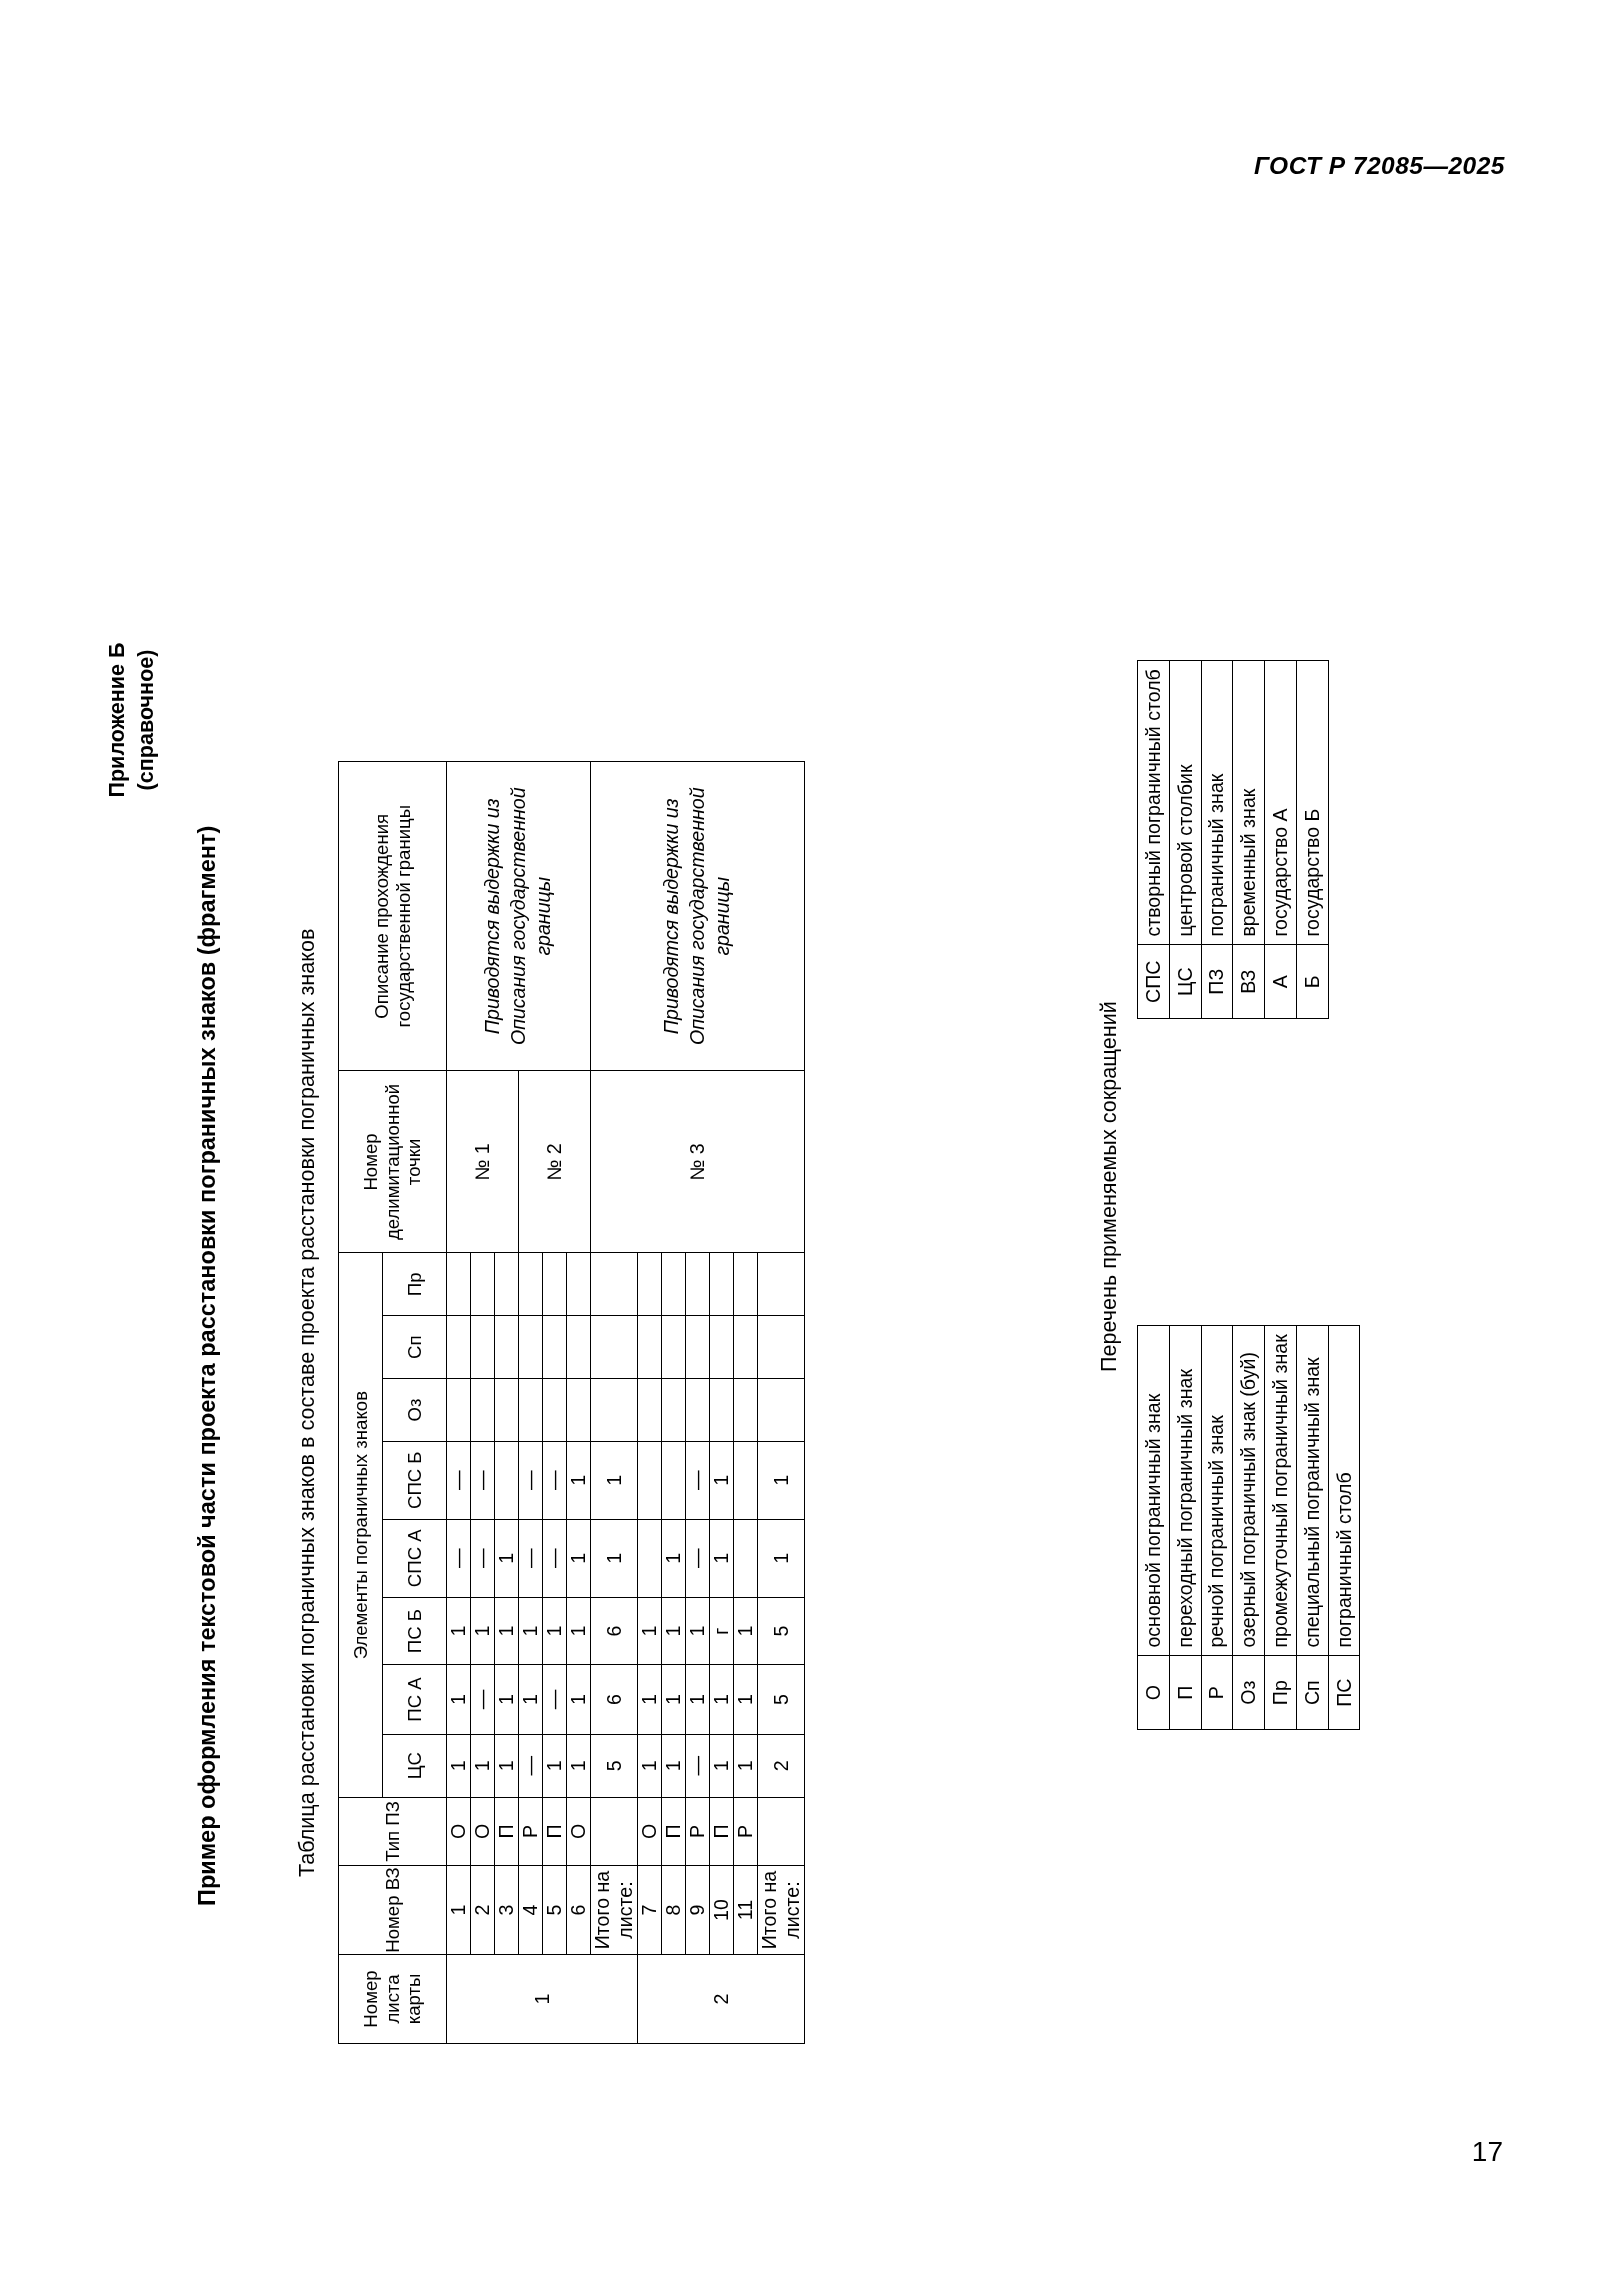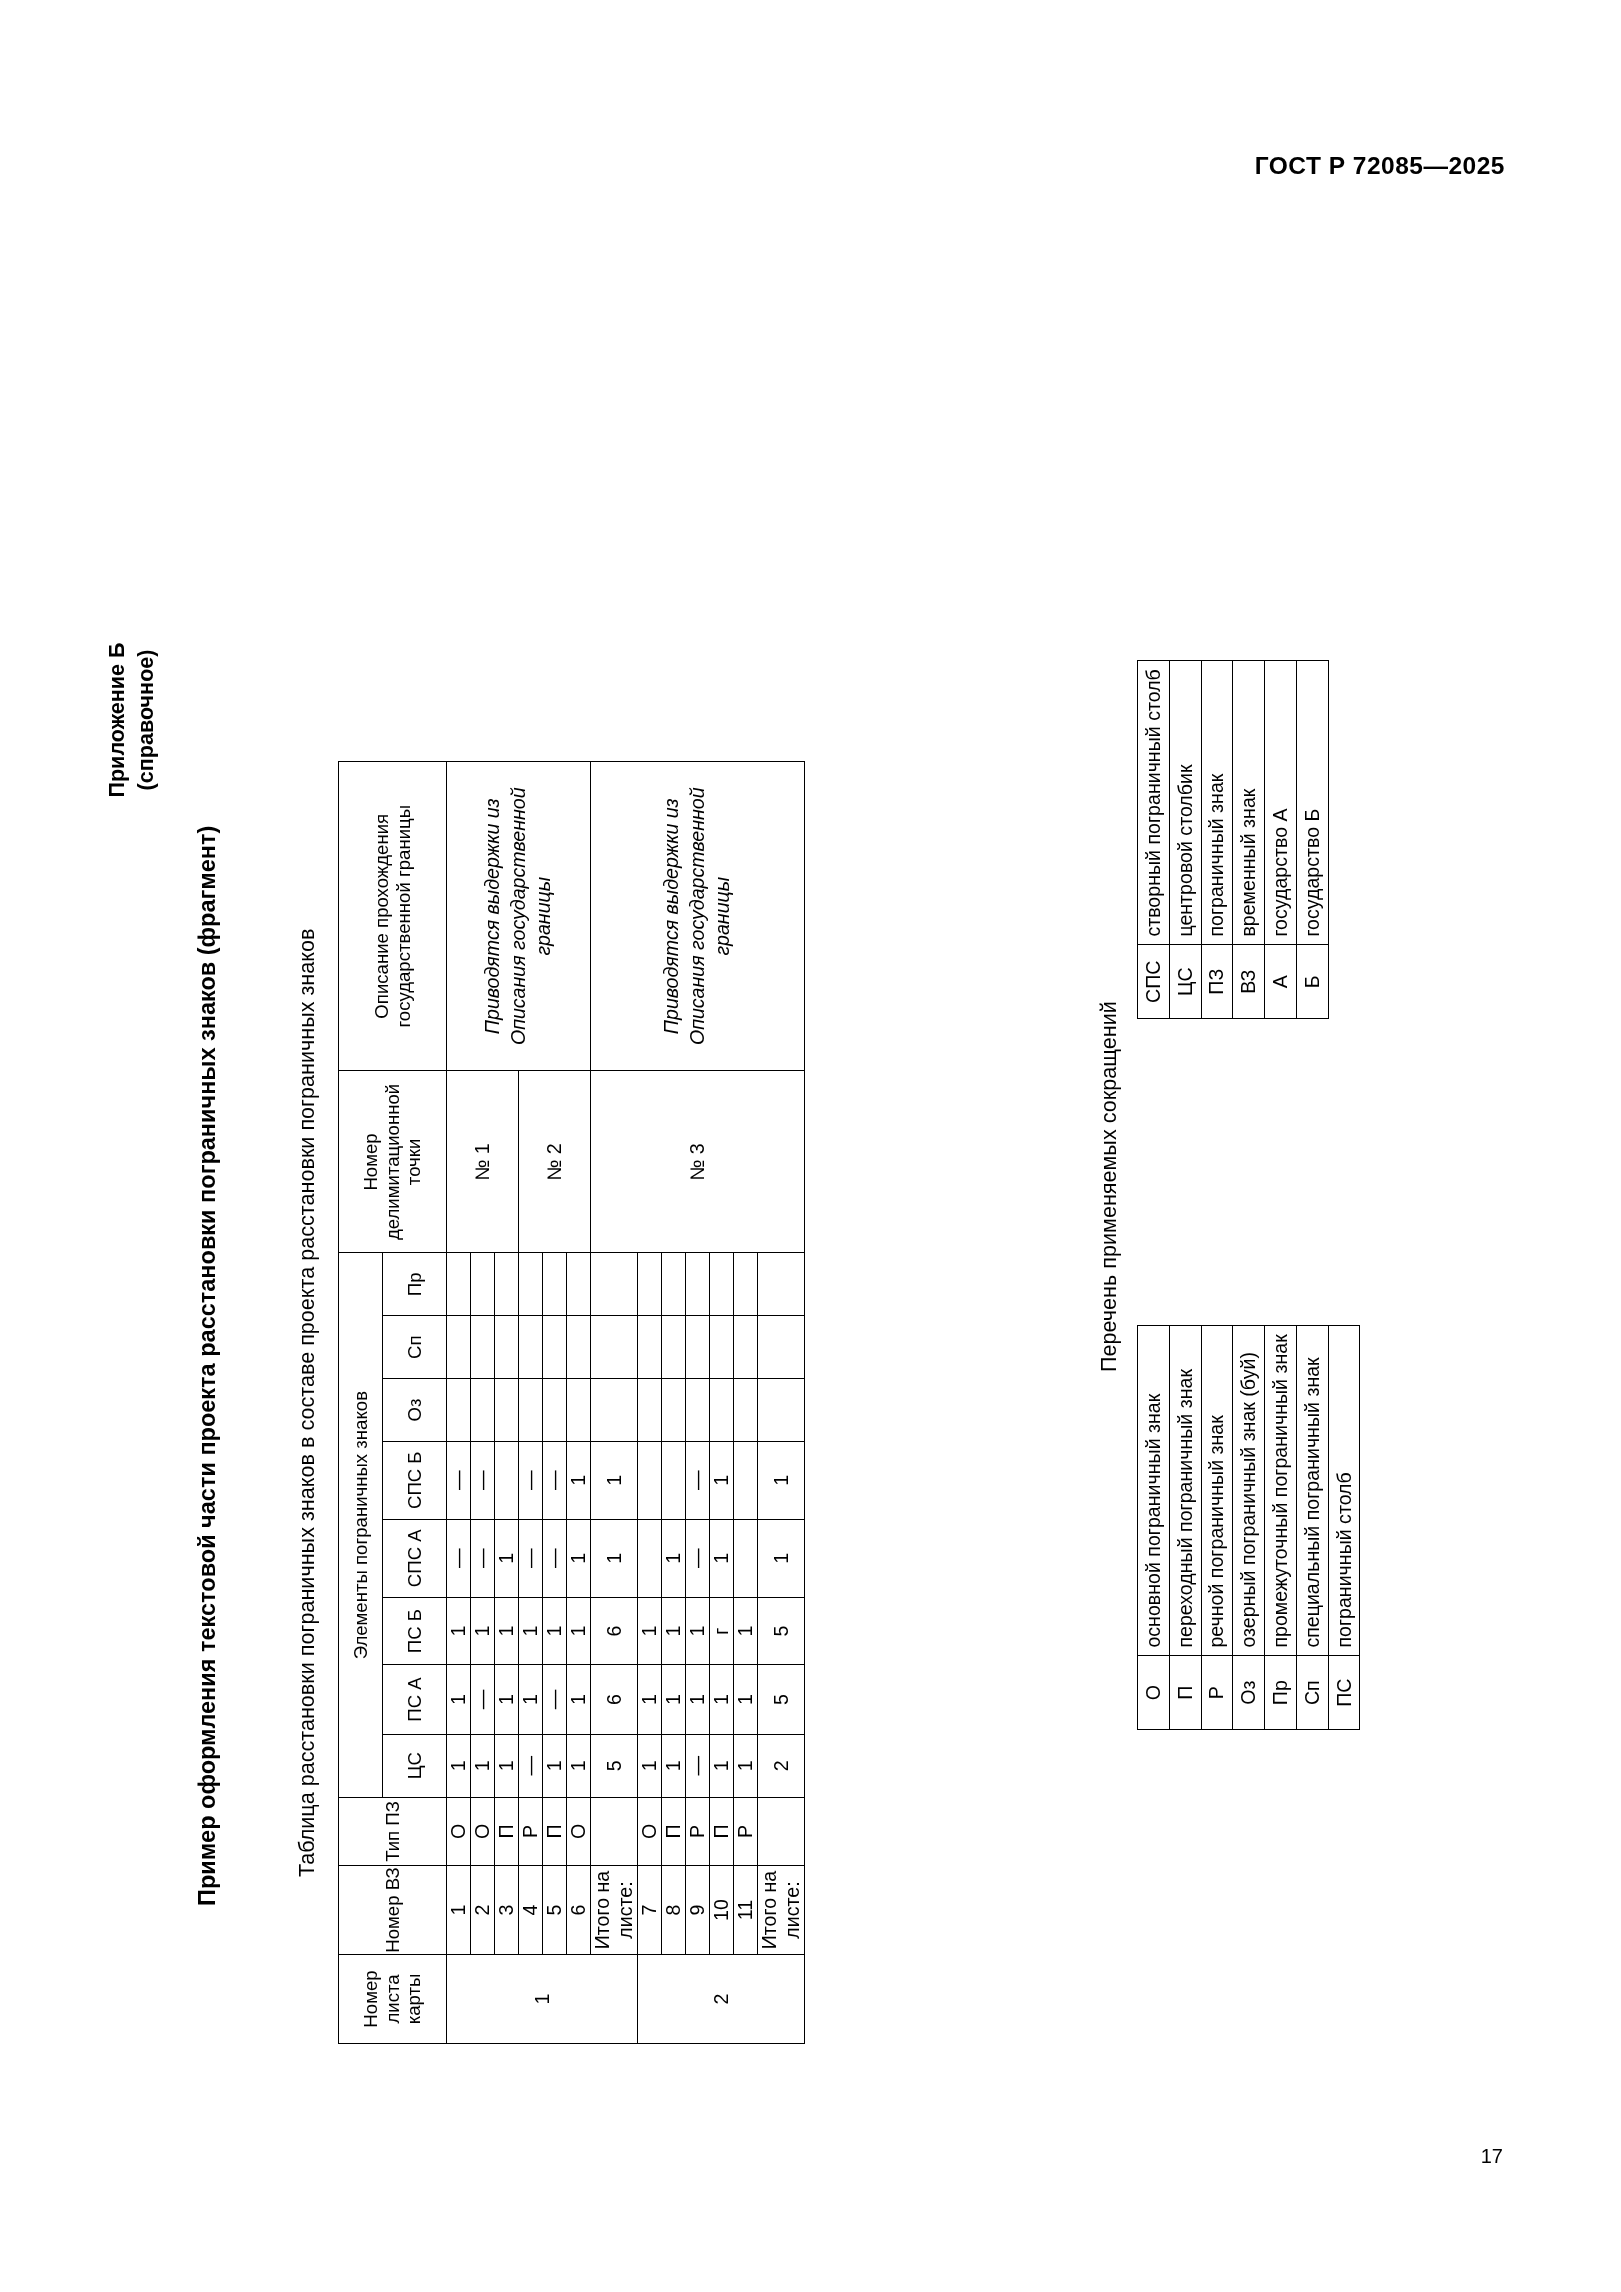--- a/index.html
+++ b/index.html
@@ -19,26 +19,27 @@
     position: absolute;
     inset: 0;
   }
   .header-std {
     position: absolute;
     top: 152px;
     right: 116px;
     font-size: 24.5px;
     font-weight: bold;
     letter-spacing: 0.5px;
+    font-style: italic;
   }
   .page-number {
     position: absolute;
     bottom: 125px;
     right: 118px;
-    font-size: 20px;
+    font-size: 28px;
   }
 
   
   .rot-wrap {
     position: absolute;
     left: 0;
     top: 0;
     width: 1621px;
     height: 2293px;
   }

